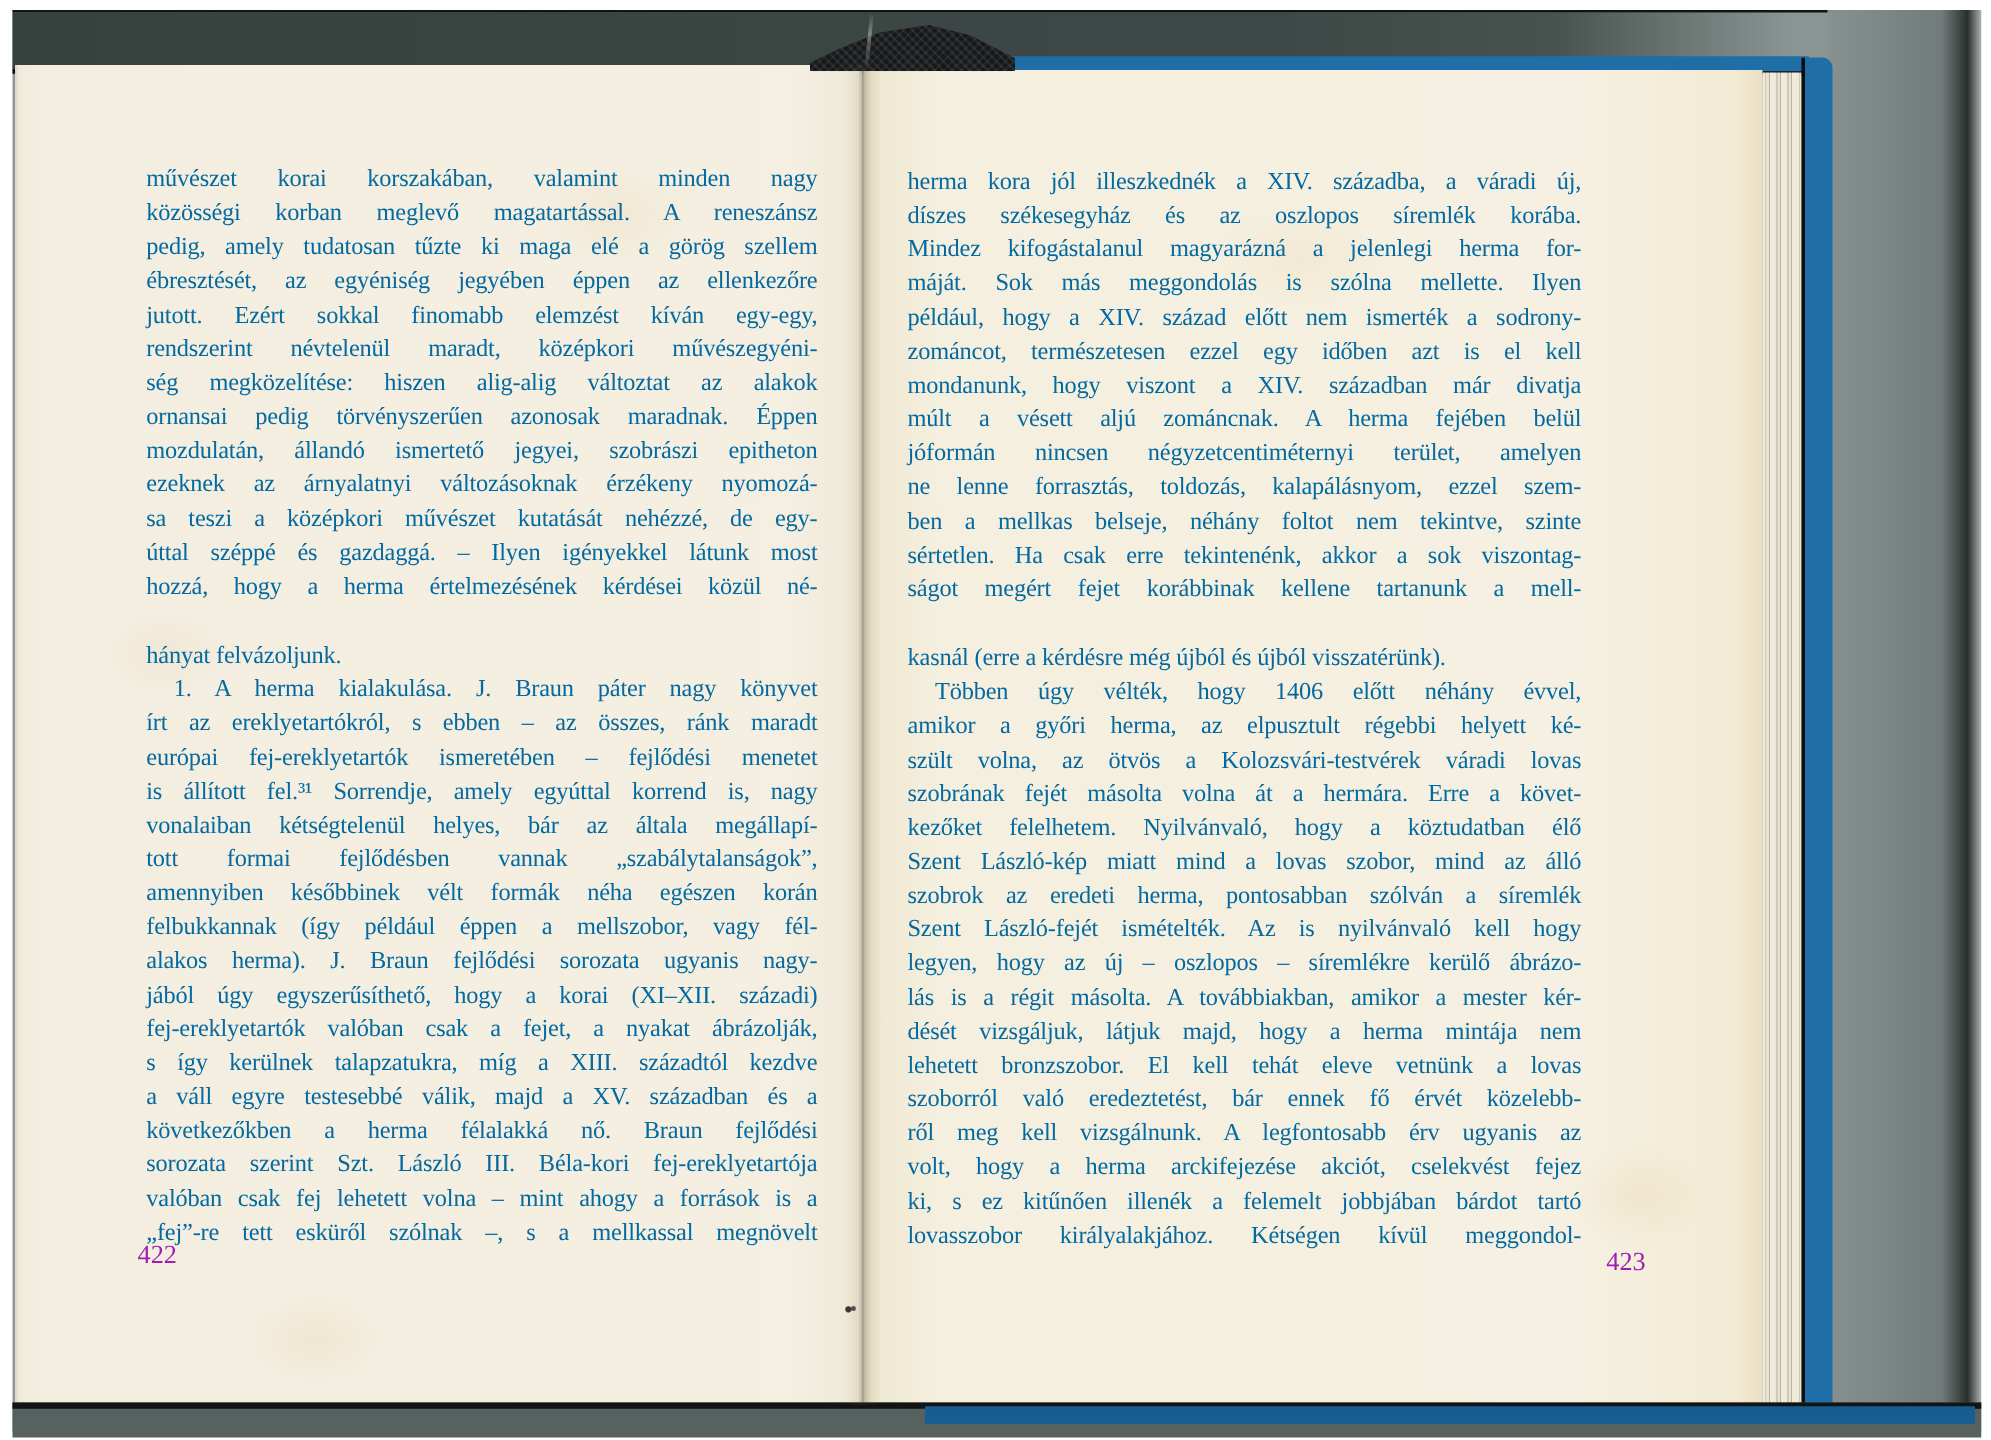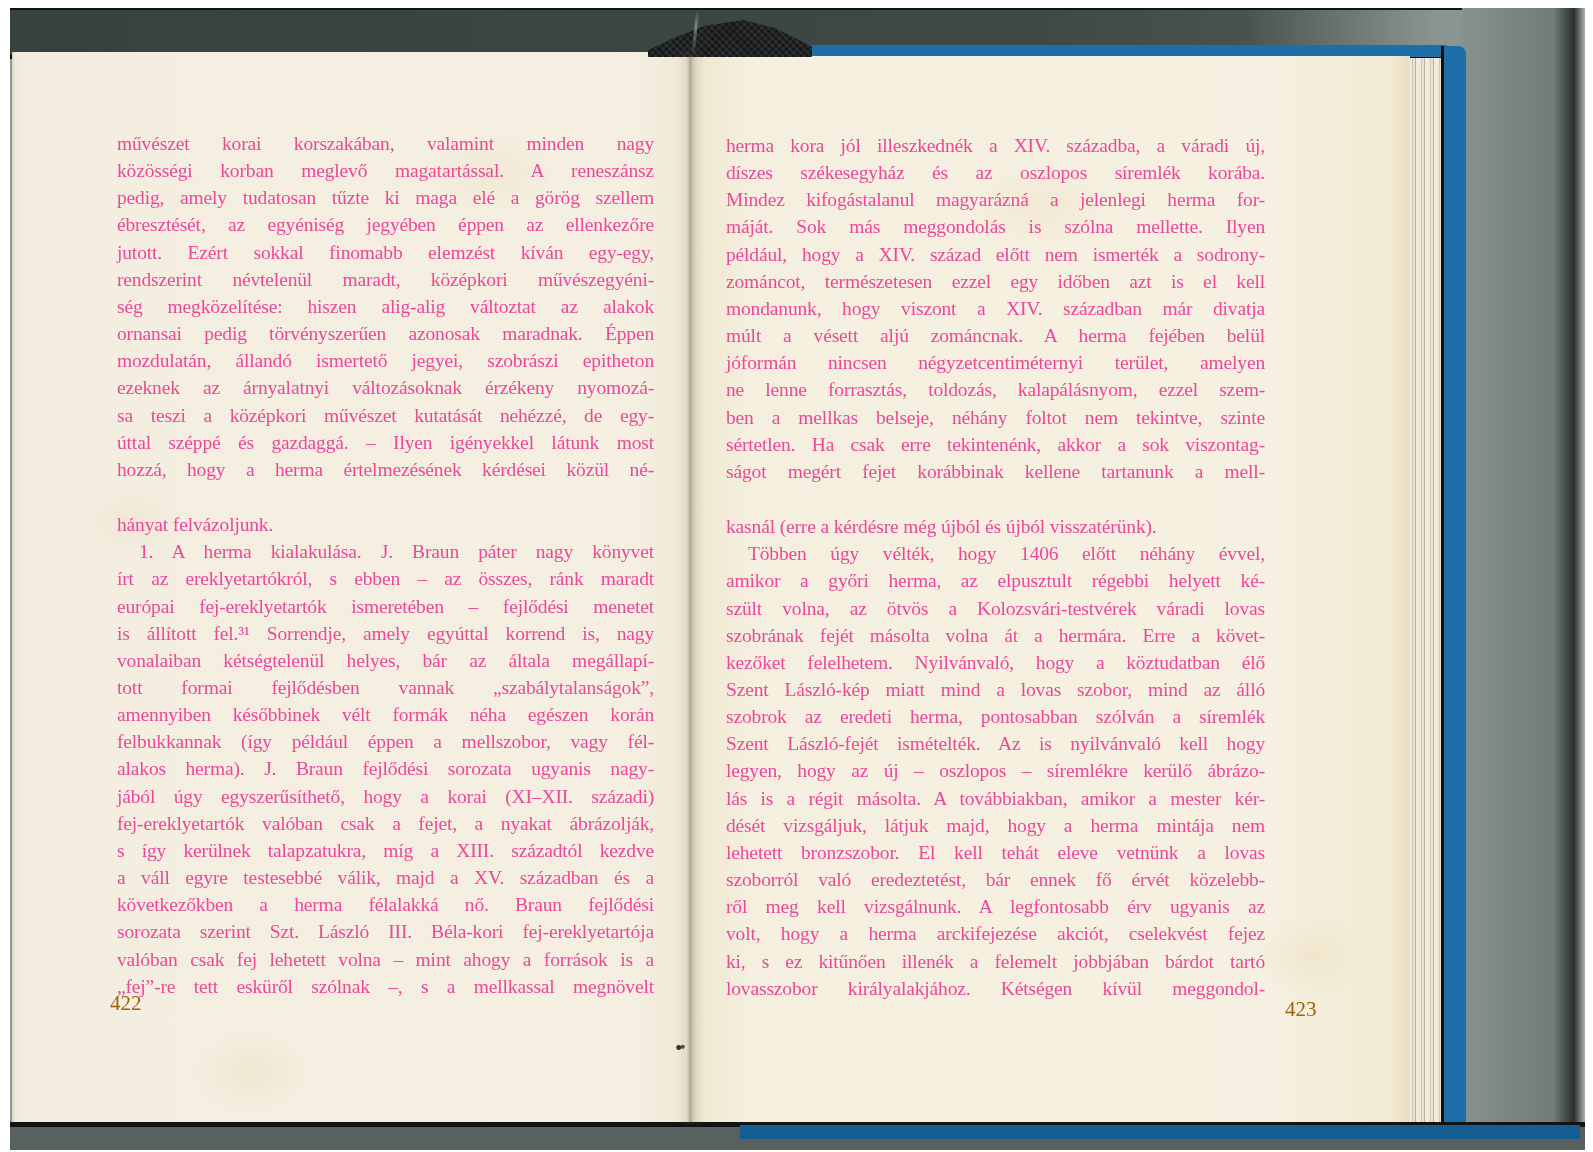--- a/index.html
+++ b/index.html
@@ -36,28 +36,28 @@
   .page-right{left:690px;top:56px;width:720px;height:1068px;
      background:
        radial-gradient(100px 60px at 350px 150px,rgba(216,176,96,0.10),rgba(216,176,96,0) 70%),
        radial-gradient(80px 60px at 620px 900px,rgba(216,176,96,0.12),rgba(216,176,96,0) 70%),
        linear-gradient(to right,#e4dcc4 0px,#efe8d2 14px,#f5efdf 60px,#f5f0e1 80%,#f2ead3 97%,#e8dfc4 100%);}
   .gutter{position:absolute;left:676px;top:52px;width:30px;height:1072px;z-index:2;pointer-events:none;
           background:linear-gradient(to right,rgba(120,105,70,0) 0%,rgba(120,105,70,0.10) 35%,rgba(60,52,35,0.35) 49%,rgba(60,52,35,0.18) 53%,rgba(120,105,70,0.06) 70%,rgba(120,105,70,0) 100%);}
   .fore-edge{position:absolute;left:1410px;top:58px;width:31px;height:1066px;z-index:1;
              background:repeating-linear-gradient(to right,#efe9da 0 2px,#cfc8b6 2px 3px,#e9e2d1 3px 5px,#b9b2a1 5px 6px,#f1ebdc 6px 9px);}
   
-  .textblock{position:absolute;z-index:5;color:#ec4899;font-size:19.5px;line-height:27.15px;
+  .textblock{position:absolute;z-index:5;color:#0369a1;font-size:19.5px;line-height:27.15px;
              letter-spacing:-0.15px;}
   .tb-left{left:117px;top:130px;width:537px;}
   .tb-right{left:726px;top:132px;width:539px;}
   .line{text-align:justify;text-align-last:justify;}
   .line.end{text-align-last:left;margin-top:28px;}
   .line.start{text-indent:22px;}
-  .page-num{position:absolute;z-index:5;color:#a16207;font-size:21px;}
+  .page-num{position:absolute;z-index:5;color:#a21caf;font-size:21px;}
   .pn-left{left:110px;top:991px;}
   .pn-right{left:1285px;top:997px;}
   .speck{position:absolute;left:676px;top:1044px;width:9px;height:7px;z-index:5;
          background:radial-gradient(circle at 30% 50%,#3a3531 0 2px,rgba(58,53,49,0) 3px),
                     radial-gradient(circle at 75% 40%,#55504a 0 1.5px,rgba(85,80,74,0) 2.5px);}
   .scratch{position:absolute;left:694px;top:10px;width:3px;height:42px;z-index:3;
            background:linear-gradient(to bottom,rgba(200,210,205,0.0),rgba(200,210,205,0.45) 40%,rgba(200,210,205,0.1));
            transform:rotate(6deg);}
 </style>
 </head>

